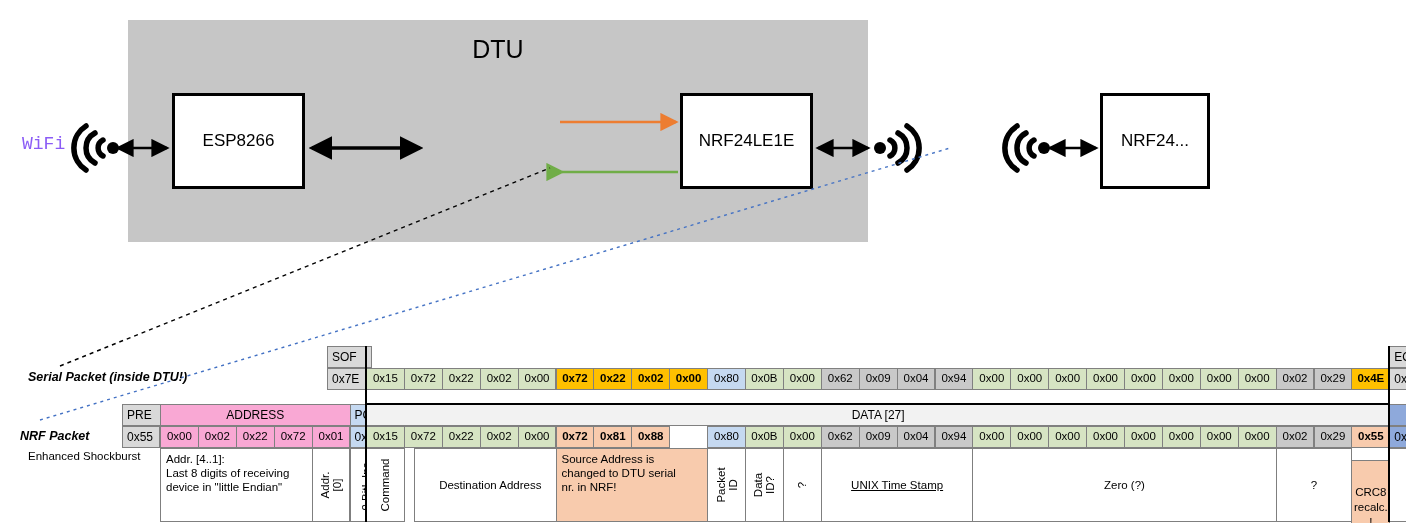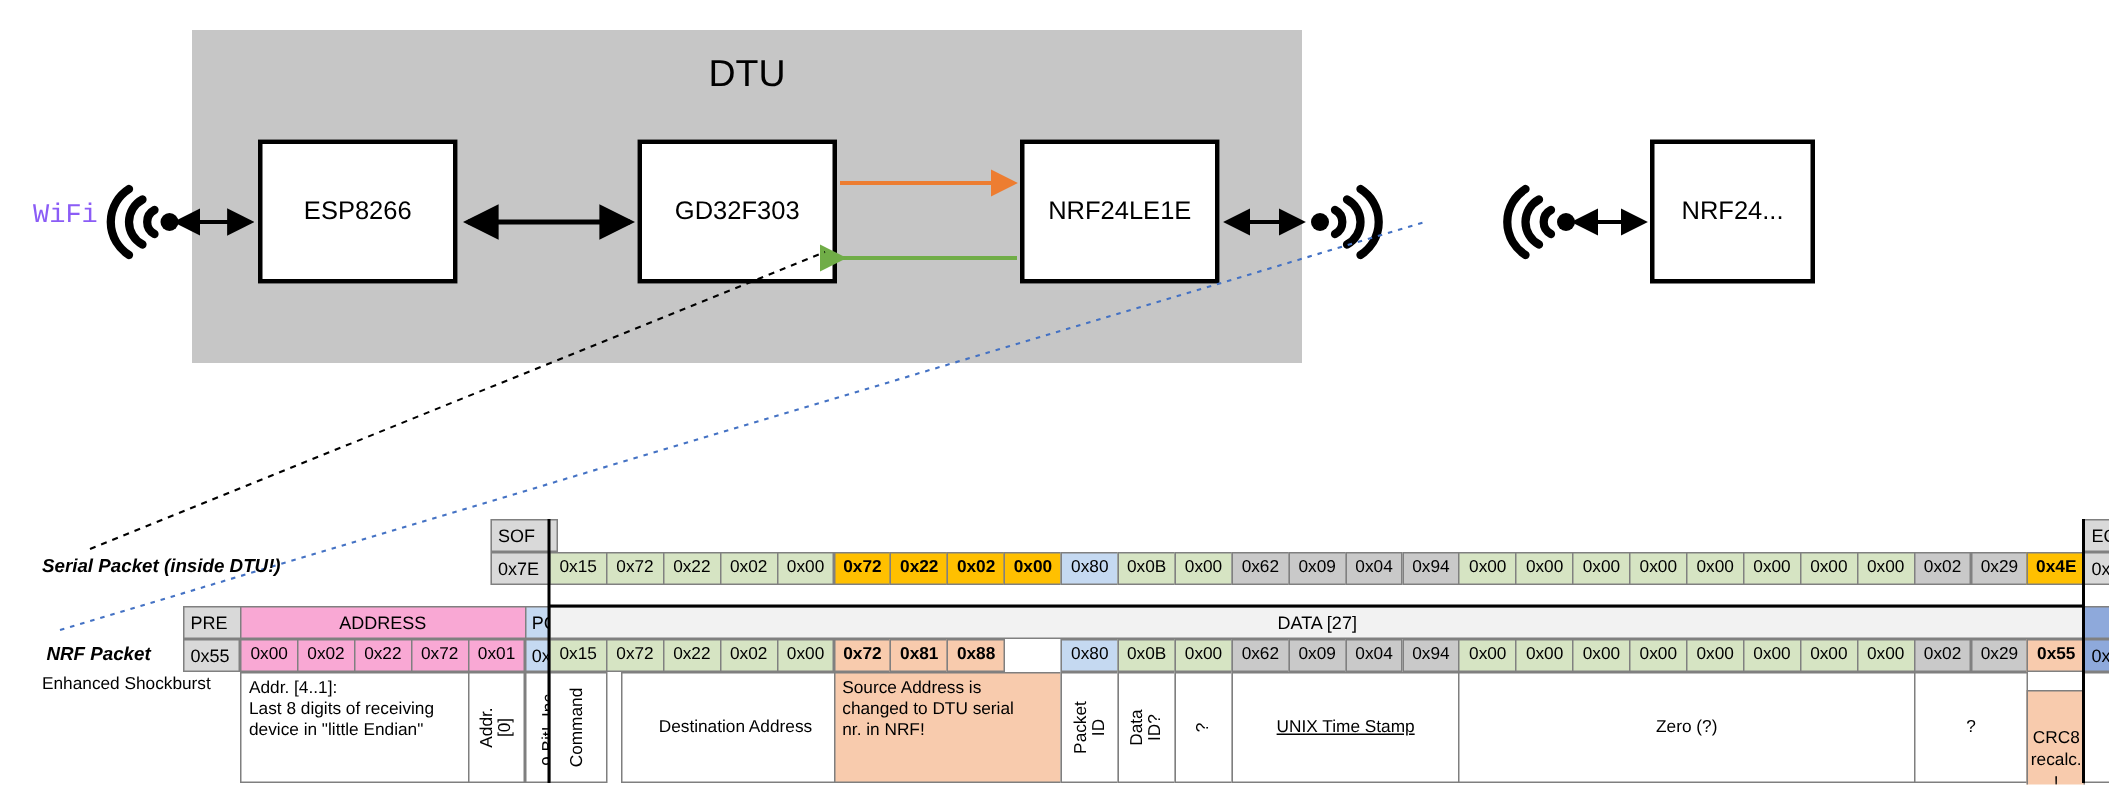--- a/index.html
+++ b/index.html
@@ -63,21 +63,20 @@
 <body>
 
 <div id="diagram">
 
   <div class="grayhouse" id="dtu">
     <div class="house-title">DTU</div>
   </div>
 
 
   <div class="chip" id="esp">ESP8266</div>
-  <div class="chip" id="gd32">GD32F303</div>
   <div class="chip" id="nrf1">NRF24LE1E</div>
   <div class="chip" id="nrf2">NRF24...</div>
 
   <div class="wifi-label" style="left:22px;top:134px;">WiFi</div>
 
   <svg class="arrow-svg" viewBox="0 0 1406 523">
     <defs>
       <marker id="ahB" markerWidth="7" markerHeight="7" refX="6" refY="3.5" orient="auto">
         <path d="M0,0 L7,3.5 L0,7 z" fill="#000"></path>
       </marker>
@@ -122,21 +121,21 @@
     <circle cx="1044" cy="148" r="6" fill="#000"></circle>
     <line x1="1050" y1="148" x2="1096" y2="148" stroke="#000" stroke-width="2.6" marker-start="url(#ahBs)" marker-end="url(#ahB)"></line>
 
     <line x1="60" y1="366" x2="550" y2="168" stroke="#000" stroke-width="1.4" stroke-dasharray="4,4"></line>
     <line x1="40" y1="420" x2="950" y2="148" stroke="#4472C4" stroke-width="1.4" stroke-dasharray="3,4"></line>
   </svg>
 </div>
 
 <div id="packets">
   <div class="rowlabel" style="left:28px;top:40px;">Serial Packet (inside DTU!)</div>
-  <div class="rowlabel" style="left:31px;top:99px;">NRF Packet</div>
+  <div class="rowlabel" style="left:20px;top:99px;">NRF Packet</div>
   <div class="sublabel" style="left:28px;top:120px;">Enhanced Shockburst</div>
   <div id="cells">
       <div class="cell c-gray hdr left" style="left: 327px; top: 16px; width: 45px; height: 22px;">SOF</div>
       <div class="cell c-gray hdr left" style="left: 327px; top: 38px; width: 45px; height: 22px;">0x7E</div>
       <div class="cell c-green" style="left: 366px; top: 38px; width: 38.9px; height: 22px;">0x15</div>
       <div class="cell c-green" style="left: 403.9px; top: 38px; width: 38.9px; height: 22px;">0x72</div>
       <div class="cell c-green" style="left: 441.8px; top: 38px; width: 38.9px; height: 22px;">0x22</div>
       <div class="cell c-green" style="left: 479.7px; top: 38px; width: 38.9px; height: 22px;">0x02</div>
       <div class="cell c-green" style="left: 517.6px; top: 38px; width: 38.9px; height: 22px;">0x00</div>
       <div class="cell c-orange b" style="left: 555.5px; top: 38px; width: 38.9px; height: 22px;">0x72</div>

